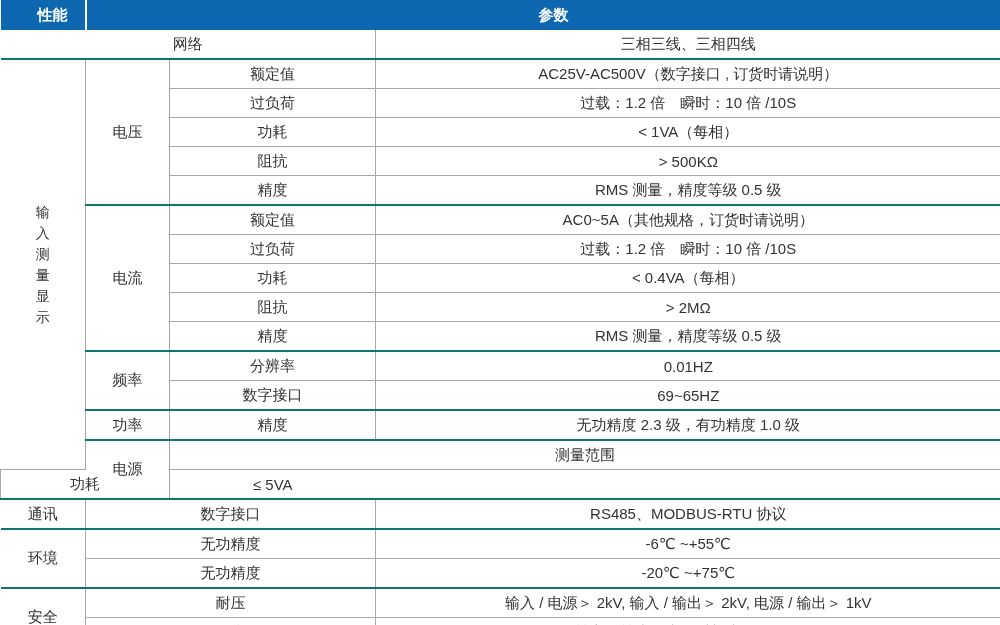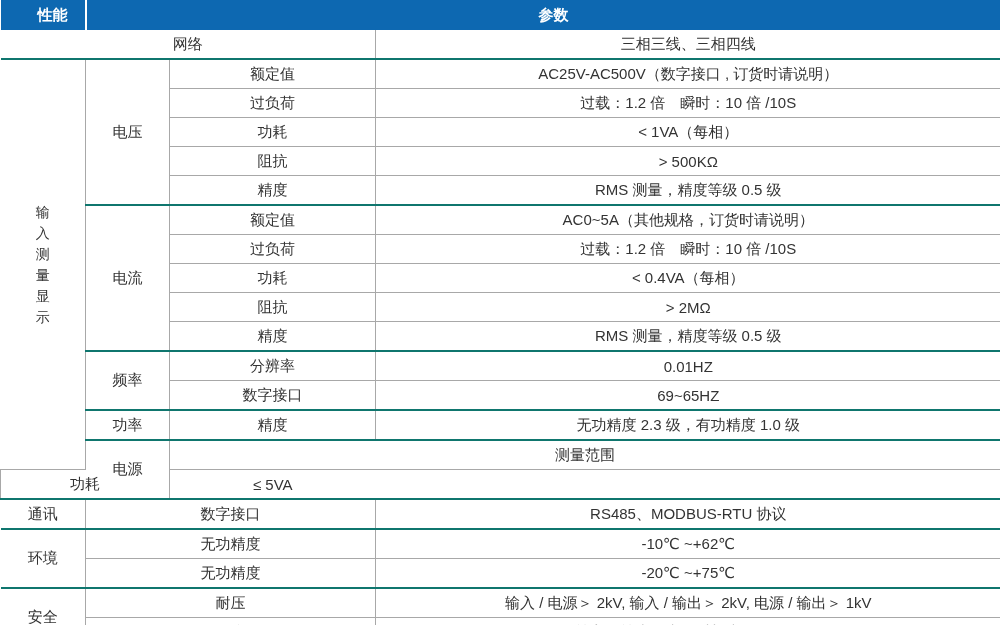--- a/index.html
+++ b/index.html
@@ -130,21 +130,21 @@
 
     <tr>
       <td class="edge-l st">通讯</td>
       <td colspan="2" class="st">数字接口</td>
       <td class="val st">RS485、MODBUS-RTU 协议</td>
     </tr>
 
     <tr>
       <td rowspan="2" class="edge-l st">环境</td>
       <td colspan="2" class="st">无功精度</td>
-      <td class="val st">-10℃ ~+62℃</td>
+      <td class="val st">-6℃ ~+55℃</td>
     </tr>
     <tr>
       <td colspan="2">无功精度</td>
       <td class="val">-20℃ ~+75℃</td>
     </tr>
 
     <tr>
       <td rowspan="2" class="edge-l st">安全</td>
       <td colspan="2" class="st">耐压</td>
       <td class="val st">输入 / 电源＞ 2kV, 输入 / 输出＞ 2kV, 电源 / 输出＞ 1kV</td>

